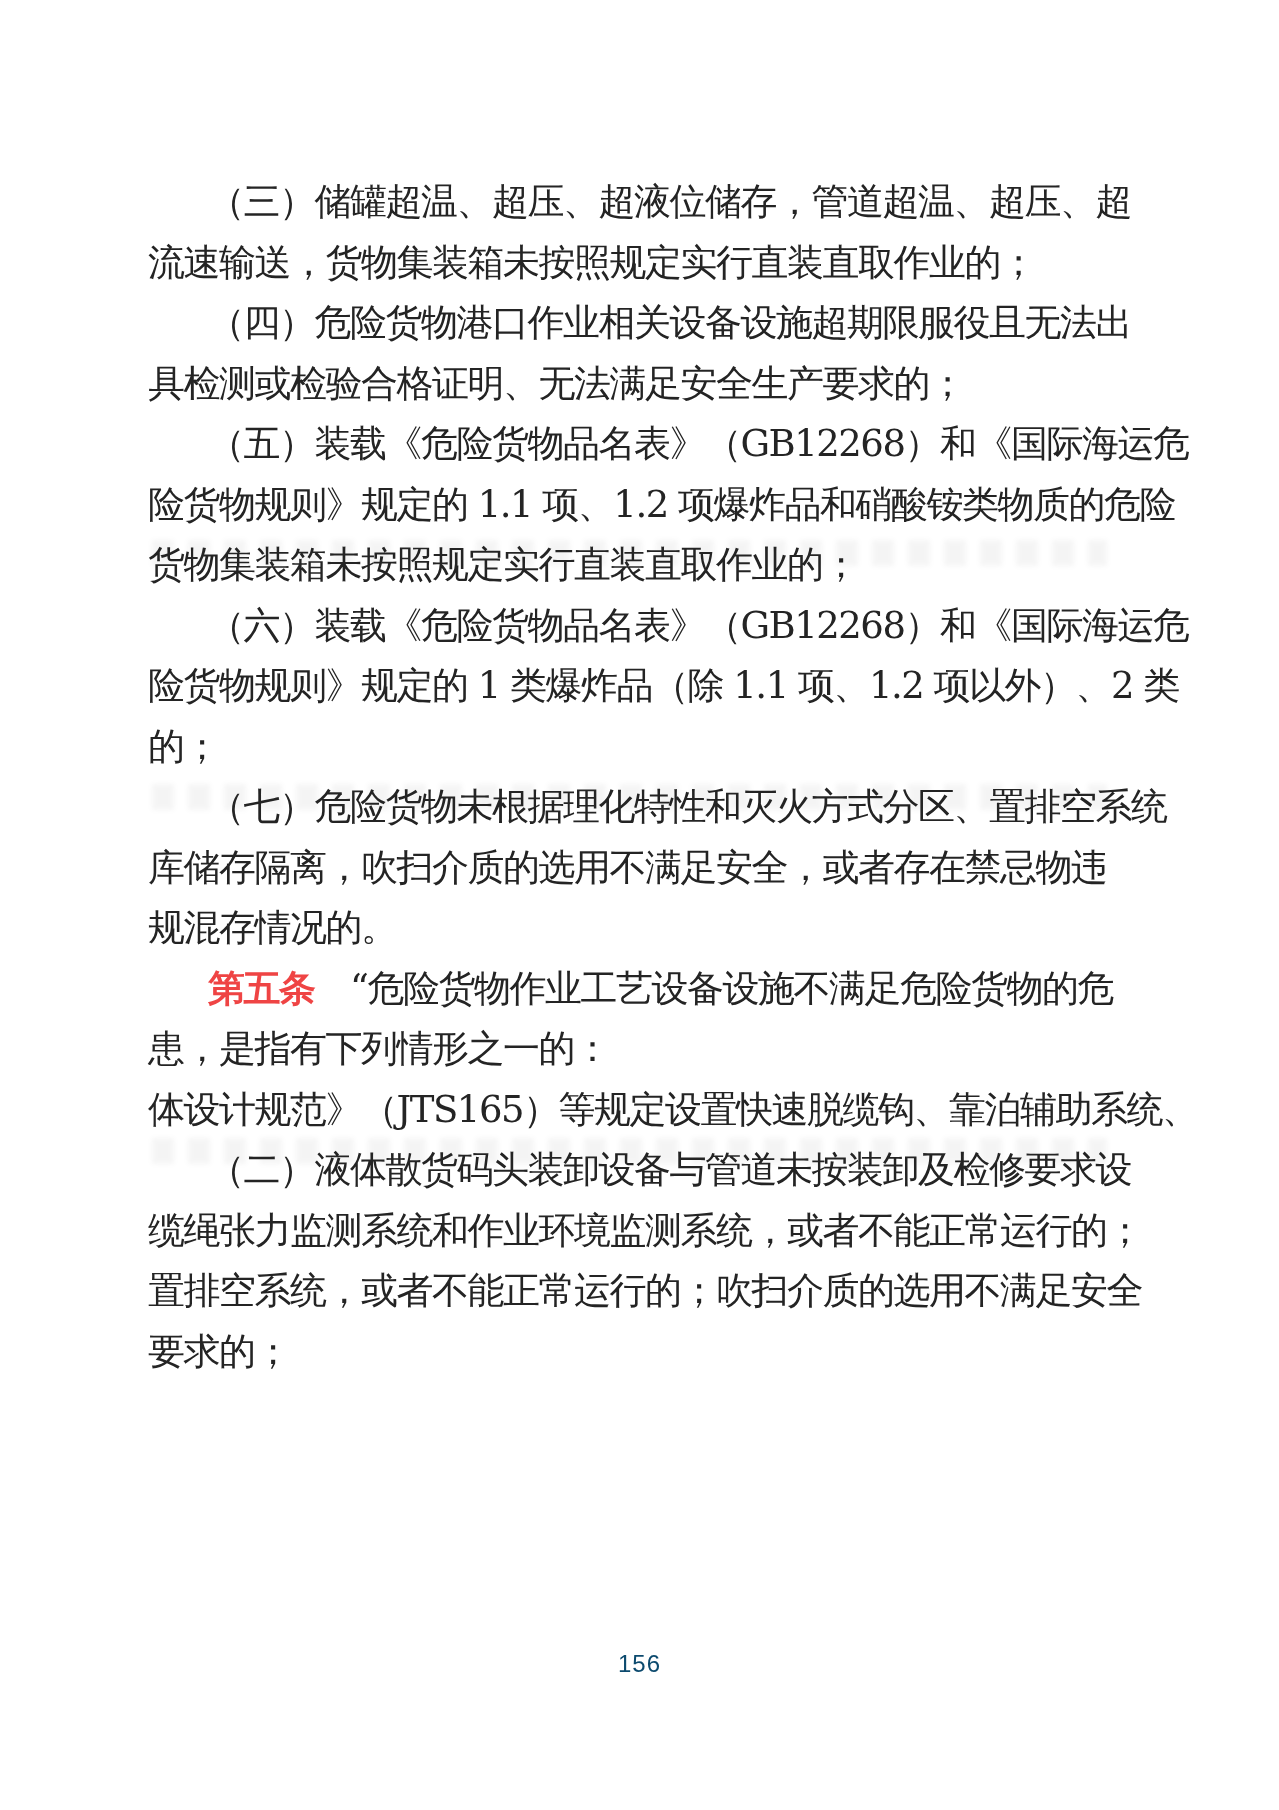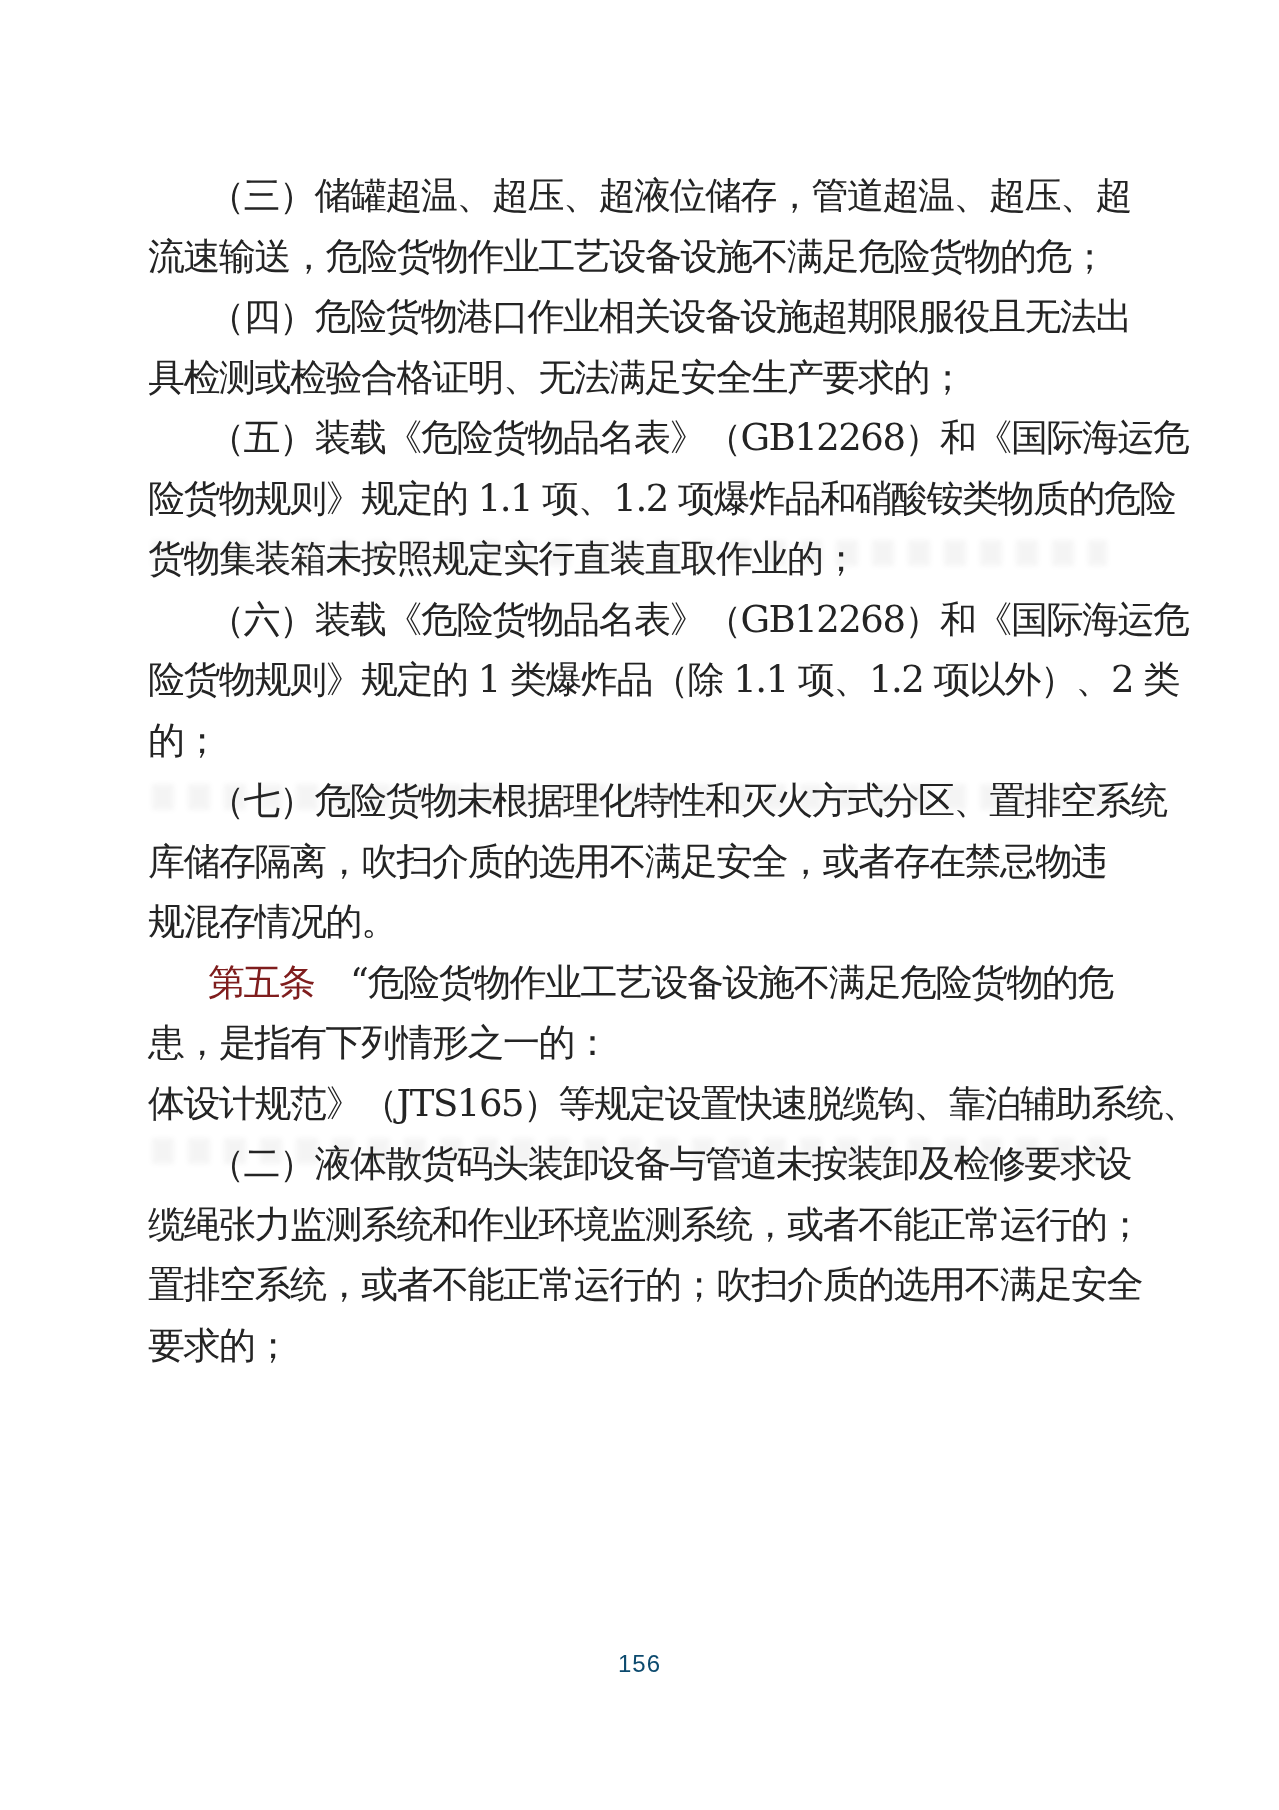--- a/index.html
+++ b/index.html
@@ -8,36 +8,36 @@
     width: 1279px;
     height: 1810px;
     background: #ffffff;
     overflow: hidden;
     font-family: "DejaVu Serif", serif;
     color: #222222;
   }
   .text-block {
     position: absolute;
     left: 148px;
-    top: 166px;
+    top: 172px;
     width: 1010px;
   }
   .line {
     height: 60.5px;
     line-height: 60.5px;
     font-size: 37px;
     letter-spacing: -1.5px;
     white-space: nowrap;
     color: #242424;
   }
   .line.indent { padding-left: 60px; }
   .bold-seg {
-    font-weight: 400;
+    font-weight: 700;
     font-family: "DejaVu Sans", sans-serif;
-    color: #7f1d1d;
+    color: #ef4444;
   }
   .page-number {
     position: absolute;
     top: 1650px;
     left: 0;
     width: 1279px;
     text-align: center;
     font-family: "Liberation Sans", sans-serif;
     font-size: 24px;
     letter-spacing: 1px;
@@ -61,21 +61,21 @@
 <body>
 
 <div class="page">
 
   <div class="ghost g1"></div>
   <div class="ghost g2"></div>
   <div class="ghost g3"></div>
 
   <div class="text-block">
     <div class="line indent"><span class="bold-seg"></span><span>（三）储罐超温、超压、超液位储存，管道超温、超压、超</span></div>
-    <div class="line"><span class="bold-seg"></span><span>流速输送，危险货物作业工艺设备设施不满足危险货物的危；</span></div>
+    <div class="line"><span class="bold-seg"></span><span>流速输送，货物集装箱未按照规定实行直装直取作业的；</span></div>
     <div class="line indent"><span class="bold-seg"></span><span>（四）危险货物港口作业相关设备设施超期限服役且无法出</span></div>
     <div class="line"><span class="bold-seg"></span><span>具检测或检验合格证明、无法满足安全生产要求的；</span></div>
     <div class="line indent"><span class="bold-seg"></span><span>（五）装载《危险货物品名表》（GB12268）和《国际海运危</span></div>
     <div class="line"><span class="bold-seg"></span><span>险货物规则》规定的 1.1 项、1.2 项爆炸品和硝酸铵类物质的危险</span></div>
     <div class="line"><span class="bold-seg"></span><span>货物集装箱未按照规定实行直装直取作业的；</span></div>
     <div class="line indent"><span class="bold-seg"></span><span>（六）装载《危险货物品名表》（GB12268）和《国际海运危</span></div>
     <div class="line"><span class="bold-seg"></span><span>险货物规则》规定的 1 类爆炸品（除 1.1 项、1.2 项以外）、2 类</span></div>
     <div class="line"><span class="bold-seg"></span><span>的；</span></div>
     <div class="line indent"><span class="bold-seg"></span><span>（七）危险货物未根据理化特性和灭火方式分区、置排空系统</span></div>
     <div class="line"><span class="bold-seg"></span><span>库储存隔离，吹扫介质的选用不满足安全，或者存在禁忌物违</span></div>

